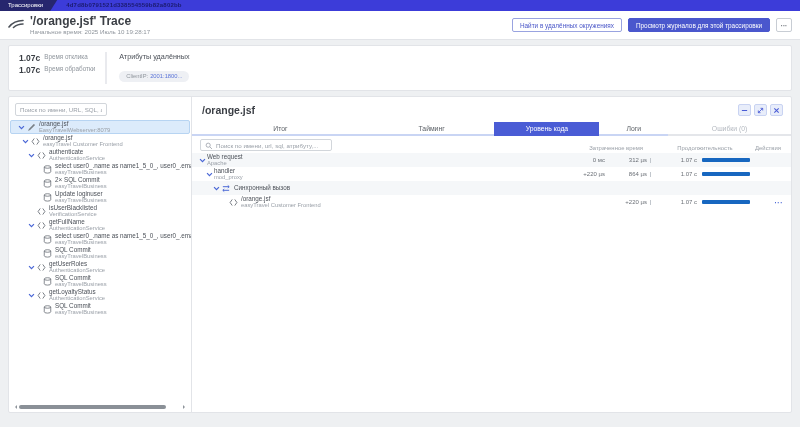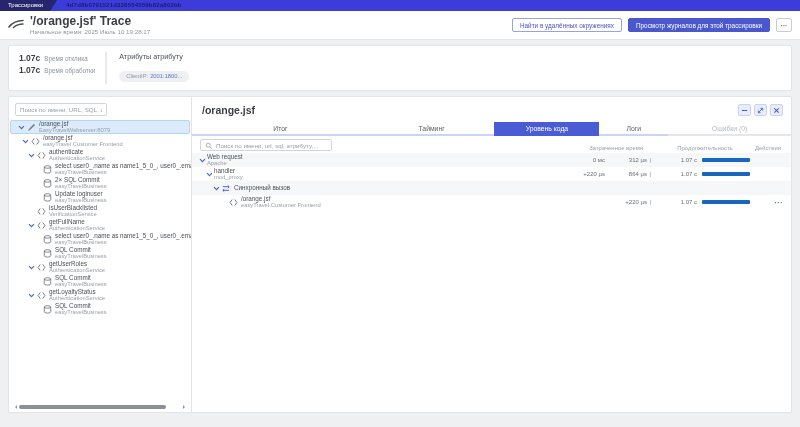--- a/index.html
+++ b/index.html
@@ -13,21 +13,21 @@
   .h-sub{font-size:6.2px;color:#8f959c;margin-top:2px;}
   .h-spacer{flex:1;}
   .btn{font-size:6.4px;height:14px;padding:0 7px;border-radius:2px;display:flex;align-items:center;white-space:nowrap;cursor:pointer;}
   .btn-outline{border:1px solid #99a3e0;color:#4a57c8;background:#fff;}
   .btn-primary{background:#4a57cd;border:1px solid #4a57cd;color:#fff;}
   .btn-more{border:1px solid #c8cdd4;color:#6b7077;width:15px;justify-content:center;font-weight:bold;}
   .card{background:#fff;border:1px solid #e2e4e8;border-radius:2px;}
   .summary{margin:5px 8px 0;height:46px;display:flex;}
   .sec{padding:6px 12px;}
   .sec-metrics{padding:7px 10px;min-width:88px;}
-  .metric{display:flex;gap:4px;align-items:center;margin-bottom:2px;}
+  .metric{display:flex;gap:4px;align-items:flex-start;margin-bottom:2px;}
   .metric-value{font-size:8.5px;font-weight:bold;color:#3b3f45;}
   .metric-label{font-size:6.3px;color:#8f959c;}
   .vdiv{border-left:1px solid #e9eaee;margin:6px 0;}
   .sec-title{font-size:7.2px;color:#4b5058;margin-bottom:3px;}
   .bd-row{display:flex;align-items:center;margin-bottom:3px;}
   .bd-label{font-size:5.8px;color:#8f959c;width:44px;white-space:nowrap;}
   .bd-bar{height:4px;border-radius:1px;}
   .badge{display:inline-flex;gap:2px;background:#eef0f4;border-radius:7px;padding:2.5px 7px;font-size:5.8px;white-space:nowrap;}
   .badge-key{color:#8f959c;}
   .badge-val{color:#5b74d8;}
@@ -110,21 +110,21 @@
        <span class="metric-label">Время отклика</span>
      </div>
       <div class="metric">
        <span class="metric-value">1.07с</span>
        <span class="metric-label">Время обработки</span>
      </div>
     </div>
   <div class="vdiv"></div>
   <div class="vdiv"></div>
   <div class="sec">
-    <div class="sec-title">Атрибуты атрибуту</div>
+    <div class="sec-title">Атрибуты удалённых</div>
     <div class="badge">
       <span class="badge-key">ClientIP:</span>
       <span class="badge-val">2001:1800...</span>
     </div>
   </div>
 </div>
 
 <div class="main card">
   <div class="sidebar">
     <input class="sb-search" placeholder="Поиск по имени, URL, SQL, атрибуту..." style="">

